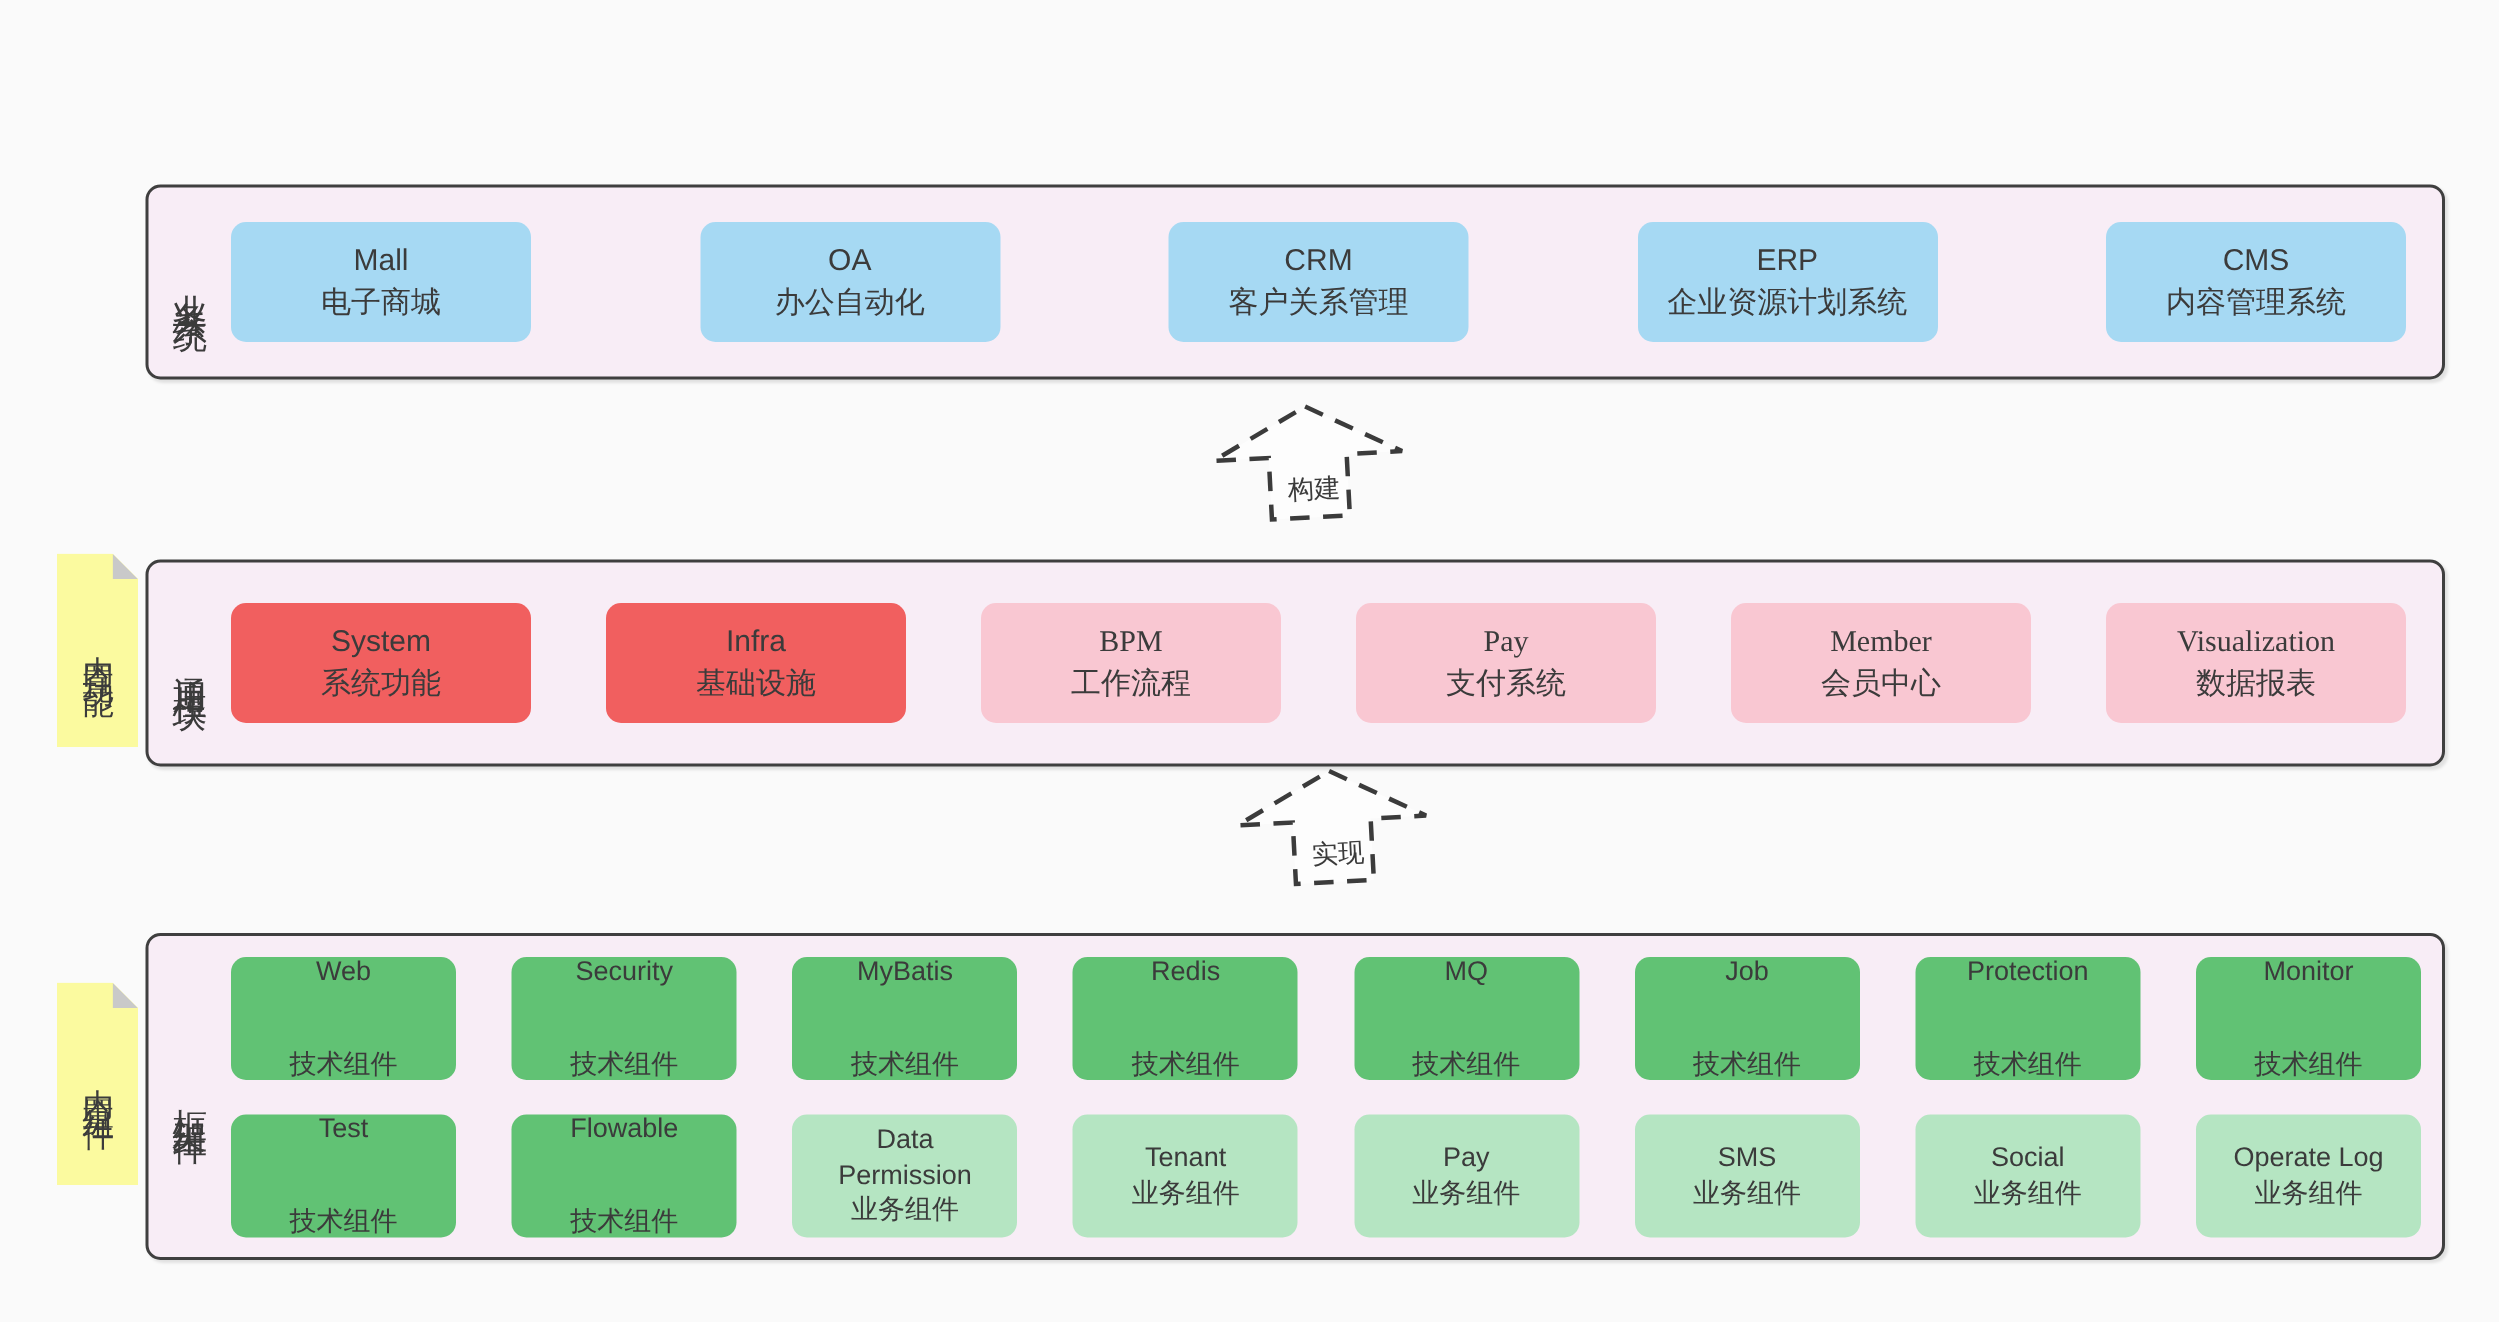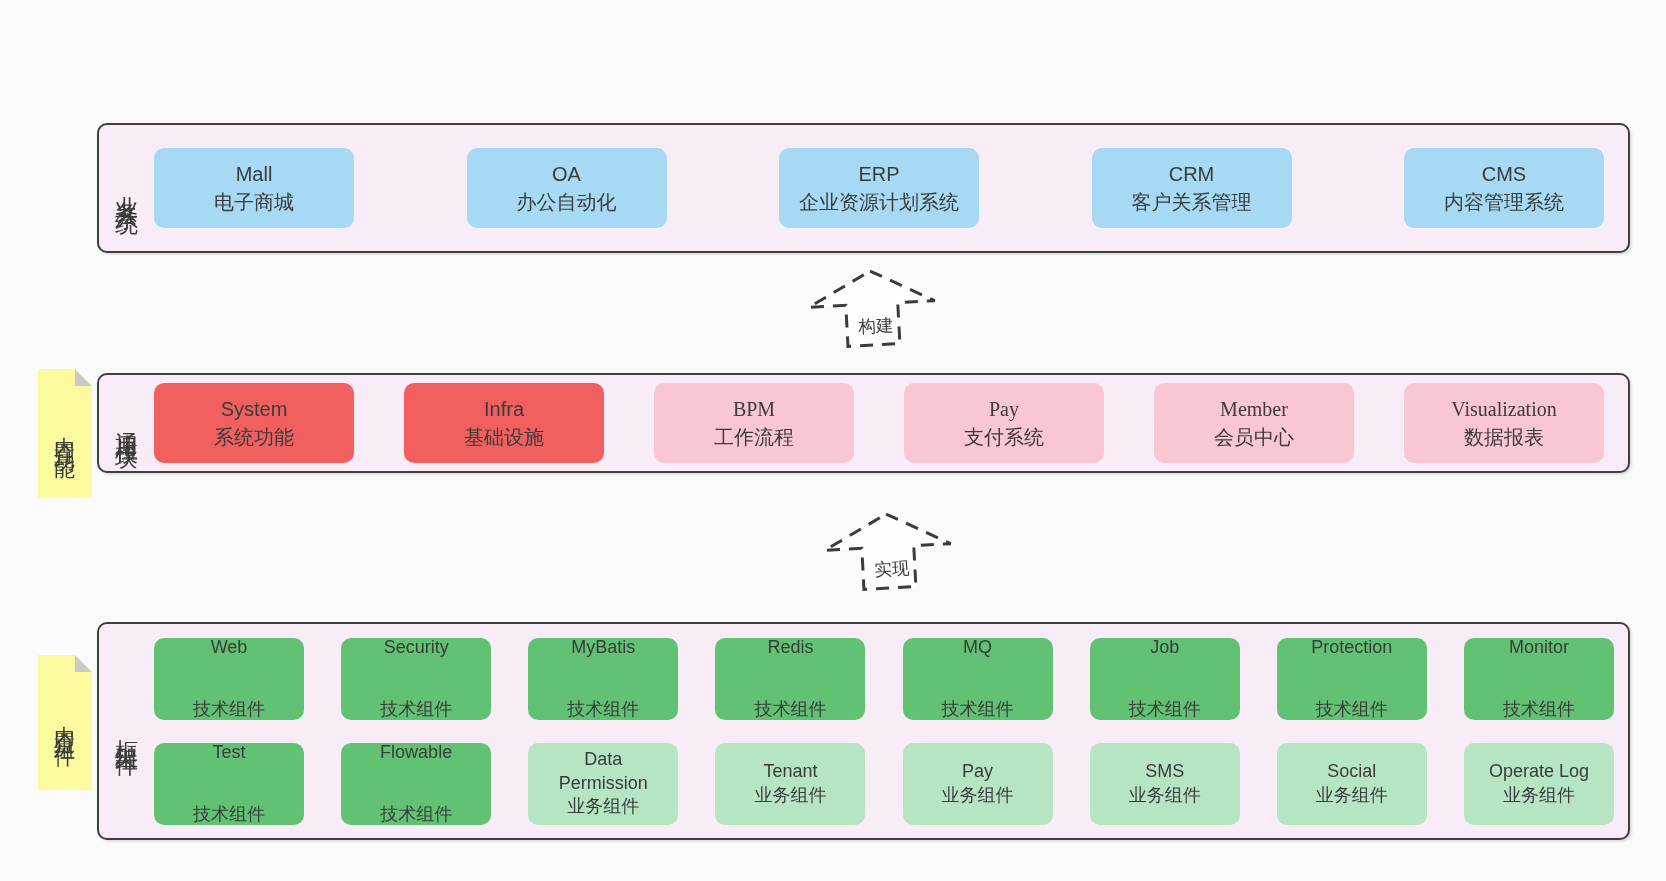--- a/index.html
+++ b/index.html
@@ -11,21 +11,21 @@
   }
   .section{
     position:absolute;left:97px;width:1533px;box-sizing:border-box;
     background:var(--c-container_bg,#f8edf6);
     border:2.5px solid var(--c-border,#3f3f3f);
     border-radius:10px;
     box-shadow:2px 2px 2px rgba(0,0,0,0.10);
     display:flex;align-items:center;
   }
   #section-business{top:123px;height:130px;}
-  #section-modules{top:373px;height:100px;}
+  #section-modules{top:373px;height:138px;}
   #section-components{top:622px;height:218px;}
   .label-col{flex:0 0 55px;align-self:stretch;display:flex;align-items:center;justify-content:center;}
   .v-text{
     writing-mode:vertical-lr;text-orientation:upright;
     font-size:23px;letter-spacing:5px;line-height:1;color:var(--c-text,#3b3b3b);
   }
   .boxes{flex:1;display:flex;justify-content:space-between;padding-right:24px;}
   .rows{flex:1;display:flex;flex-direction:column;gap:23px;padding-right:14px;}
   .rows .boxes{flex:none;padding-right:0;}
   .box{
@@ -73,26 +73,26 @@
   <div class="boxes">
     <div class="box" data-variant="blue">
       <div>Mall</div>
       <div>电子商城</div>
     </div>
     <div class="box" data-variant="blue">
       <div>OA</div>
       <div>办公自动化</div>
     </div>
     <div class="box" data-variant="blue">
+      <div>CRM</div>
+      <div>客户关系管理</div>
+    </div>
+    <div class="box" data-variant="blue">
       <div>ERP</div>
       <div>企业资源计划系统</div>
-    </div>
-    <div class="box" data-variant="blue">
-      <div>CRM</div>
-      <div>客户关系管理</div>
     </div>
     <div class="box" data-variant="blue">
       <div>CMS</div>
       <div>内容管理系统</div>
     </div>
   </div>
 </div>
 
 <div class="arrow" id="arrow-build">
   <svg width="132" height="80" viewBox="0 0 132 80">

